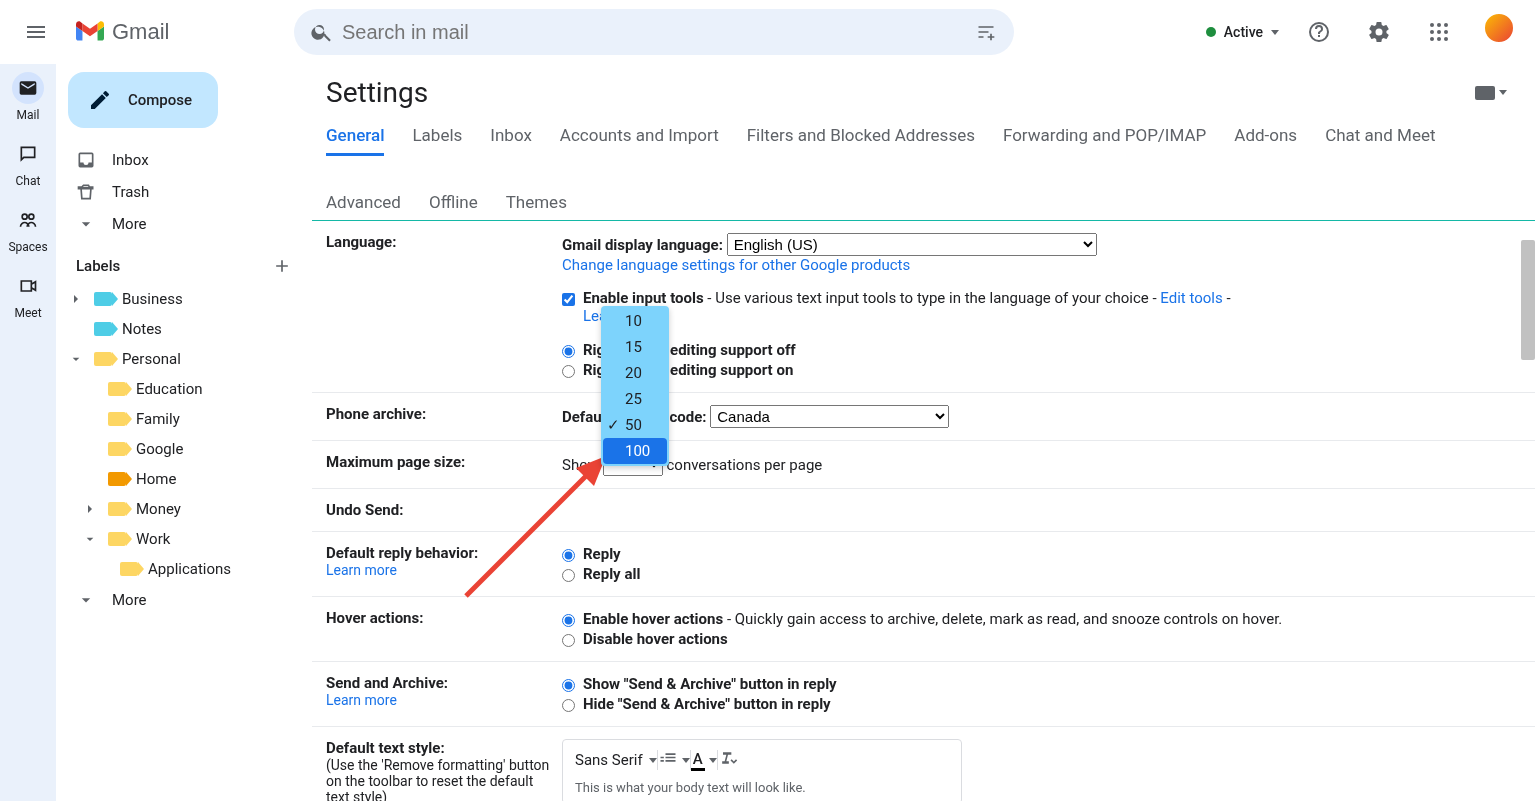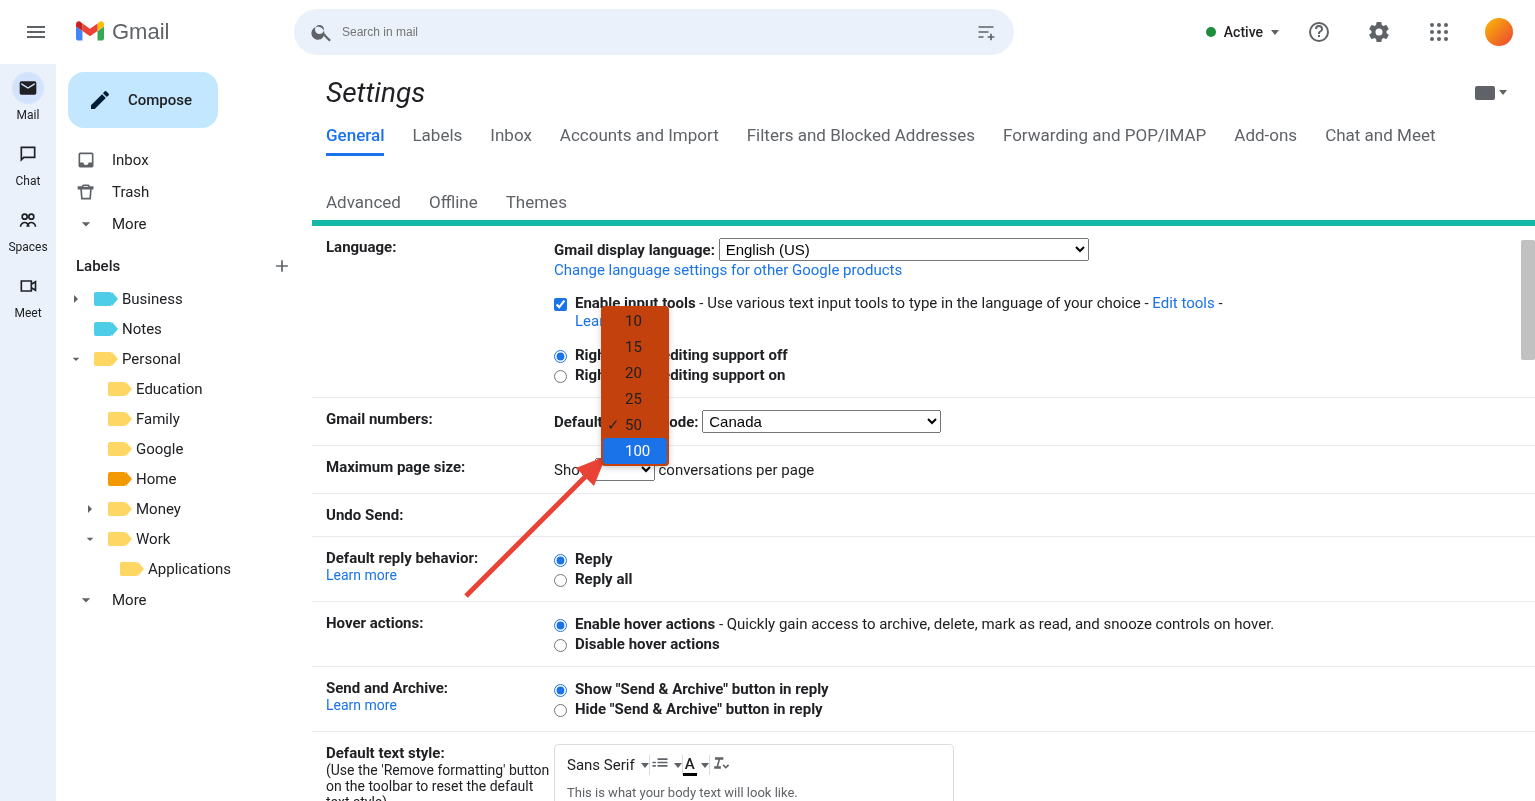--- a/index.html
+++ b/index.html
@@ -5,22 +5,22 @@
   * { box-sizing: border-box; margin:0; padding:0; }
   body { font-family: 'Google Sans', Roboto, Arial, sans-serif; font-size:14px; color:#202124; background:#fff; overflow:hidden; width:1535px; height:801px; position:relative;}
   a { color:#1a73e8; text-decoration:none; }
   .header { display:flex; align-items:center; height:64px; padding:0 8px 0 8px; gap:8px;}
   .menu-btn { width:48px; height:48px; display:flex; align-items:center; justify-content:center; border-radius:50%; margin-left:4px; }
   .menu-btn svg{width:24px;height:24px;fill:#5f6368;}
   .logo-area{display:flex;align-items:center;gap:8px;margin-left:8px;min-width:200px;}
   .gmail-logo-text{font-size:22px;color:#5f6368;font-family:'Product Sans',Arial,sans-serif;}
   .search-bar{flex:0 0 720px;height:46px;background:#eaf1fb;border-radius:24px;display:flex;align-items:center;padding:0 8px;margin-left:10px;}
   .search-icon-wrap,.tune-icon-wrap{width:40px;height:40px;display:flex;align-items:center;justify-content:center;}
-  .search-bar input{flex:1;border:none;background:transparent;outline:none;font-size:12px;color:#5f6368;}
-  .header-right{margin-left:auto;display:flex;align-items:center;gap:20px;padding-right:12px;}
+  .search-bar input{flex:1;border:none;background:transparent;outline:none;font-size:20px;color:#5f6368;}
+  .header-right{margin-left:auto;display:flex;gap:20px;padding-right:12px;}
   .status-chip{display:flex;align-items:center;gap:8px;font-size:14px;font-weight:500;}
   .status-dot{width:10px;height:10px;background:#1e8e3e;border-radius:50%;}
   .status-caret{width:0;height:0;border-left:4px solid transparent;border-right:4px solid transparent;border-top:5px solid #5f6368;}
   .hicon{width:40px;height:40px;display:flex;align-items:center;justify-content:center;border-radius:50%;}
   .hicon svg{width:24px;height:24px;fill:#5f6368;}
   .avatar{width:32px;height:32px;border-radius:50%;background:linear-gradient(135deg,#fbbc04,#ea4335);border:2px solid #fff;margin-left:4px;}
 
   .layout{display:flex;height:calc(100% - 64px);}
   .rail{width:56px;background:#eaf1fb;display:flex;flex-direction:column;align-items:center;padding-top:8px;gap:16px;}
   .rail-item{display:flex;flex-direction:column;align-items:center;gap:4px;font-size:12px;color:#202124;cursor:pointer;}
@@ -40,46 +40,46 @@
   .label-row.sub2{padding-left:38px;}
   .exp{width:16px;height:16px;display:flex;align-items:center;justify-content:center;}
   .exp svg{width:16px;height:16px;fill:#5f6368;}
   .lbl-icon{width:18px;height:14px;border-radius:2px;position:relative;}
   .lbl-icon::after{content:'';position:absolute;right:-6px;top:0;width:0;height:0;border-top:7px solid transparent;border-bottom:7px solid transparent;}
   .lbl-blue{background:#4ecde6;}.lbl-blue::after{border-left:6px solid #4ecde6;}
   .lbl-yellow{background:#fdd663;}.lbl-yellow::after{border-left:6px solid #fdd663;}
   .lbl-orange{background:#f29900;}.lbl-orange::after{border-left:6px solid #f29900;}
 
   .content{flex:1;overflow:hidden;display:flex;flex-direction:column;position:relative;}
-  .settings-header{display:flex;align-items:center;justify-content:space-between;padding:12px 28px 8px 14px;font-style:italic;}
+  .settings-header{display:flex;align-items:center;justify-content:space-between;padding:12px 28px 8px 14px;}
   .settings-title{font-size:28px;font-weight:400;color:#202124;}
   .kb-ind{display:flex;align-items:center;gap:4px;}
   .kb-box{width:20px;height:14px;background:#5f6368;border-radius:2px;}
   .kb-caret{width:0;height:0;border-left:4px solid transparent;border-right:4px solid transparent;border-top:5px solid #5f6368;}
-  .tabs{display:flex;flex-wrap:wrap;gap:28px;padding:0 14px;border-bottom:6px solid #14b8a6;font-size:17px;text-align:center;}
+  .tabs{display:flex;flex-wrap:wrap;gap:28px;padding:0 14px;border-bottom:1px solid #14b8a6;font-size:17px;text-align:center;}
   .tab{padding:8px 0;color:#5f6368;cursor:pointer;white-space:nowrap;}
   .tab.active{color:#1a73e8;border-bottom:3px solid #1a73e8;font-weight:500;}
   .settings-body{flex:1;overflow-y:auto;position:relative;}
   .row{display:flex;border-bottom:1px solid #e8eaed;padding:12px 14px;font-size:15px;}
   .row-label{width:228px;font-weight:700;flex-shrink:0;}
   .row-label .sub{font-weight:400;font-size:14px;display:block;}
-  .row-content{flex:1;}
+  .row-content{flex:1;margin-left:8px;}
   .row-content b{font-weight:700;}
   select{font-size:15px;padding:1px 2px;}
   .opt-line{display:flex;align-items:flex-start;gap:8px;padding:1px 0;}
   .opt-line input[type=radio],.opt-line input[type=checkbox]{margin-top:4px;accent-color:#1a73e8;}
   .text-style-box{border:1px solid #dadce0;border-radius:4px;width:400px;padding:8px 12px;}
   .ts-toolbar{display:flex;align-items:center;padding-bottom:8px;}
   .ts-font{font-size:15px;display:flex;align-items:center;gap:6px;}
   .ts-caret{width:0;height:0;border-left:4px solid transparent;border-right:4px solid transparent;border-top:5px solid #5f6368;}
   .ts-div{width:1px;height:20px;background:#dadce0;}
   .ts-preview{font-size:13px;color:#5f6368;}
 
   
-  .dropdown{position:absolute;left:601px;top:306px;width:68px;background:#c2410c;border-radius:4px;box-shadow:0 2px 6px rgba(0,0,0,.2);z-index:100;padding:2px 0;}
+  .dropdown{position:absolute;left:601px;top:306px;width:68px;background:#7dd3fc;border-radius:4px;box-shadow:0 2px 6px rgba(0,0,0,.2);z-index:100;padding:2px 0;}
   .dd-item{height:26px;display:flex;align-items:center;padding:0 10px 0 24px;font-size:15px;position:relative;cursor:pointer;}
   .dd-item.hl{background:#1a73e8;color:#fff;border-radius:4px;margin:0 2px;padding-left:22px;}
   .dd-item .check{position:absolute;left:6px;}
 
   
   .arrow{position:absolute;left:466px;top:456px;width:140px;height:140px;z-index:99;pointer-events:none;}
   .arrow svg{width:100%;height:100%;overflow:visible;}
 
   
   .vscroll{position:absolute;right:0;top:176px;width:14px;height:120px;background:#c1c1c1;border-radius:2px;z-index:50;}
@@ -339,21 +339,21 @@
               <b>Right-to-left editing support off</b>
             </div>
           <div class="opt-line">
               <input type="radio" style="">
               <b>Right-to-left editing support on</b>
             </div>
         </div>
       </div>
 
       <div class="row">
-        <div class="row-label">Gmail numbers:</div>
+        <div class="row-label">Phone archive:</div>
         <div class="row-content">
           <b>Default country code:</b>
           <select style="width:239px;"><option>Canada</option></select>
         </div>
       </div>
 
       <div class="row">
         <div class="row-label">Maximum page size:</div>
         <div class="row-content">
           <span>Show</span>

